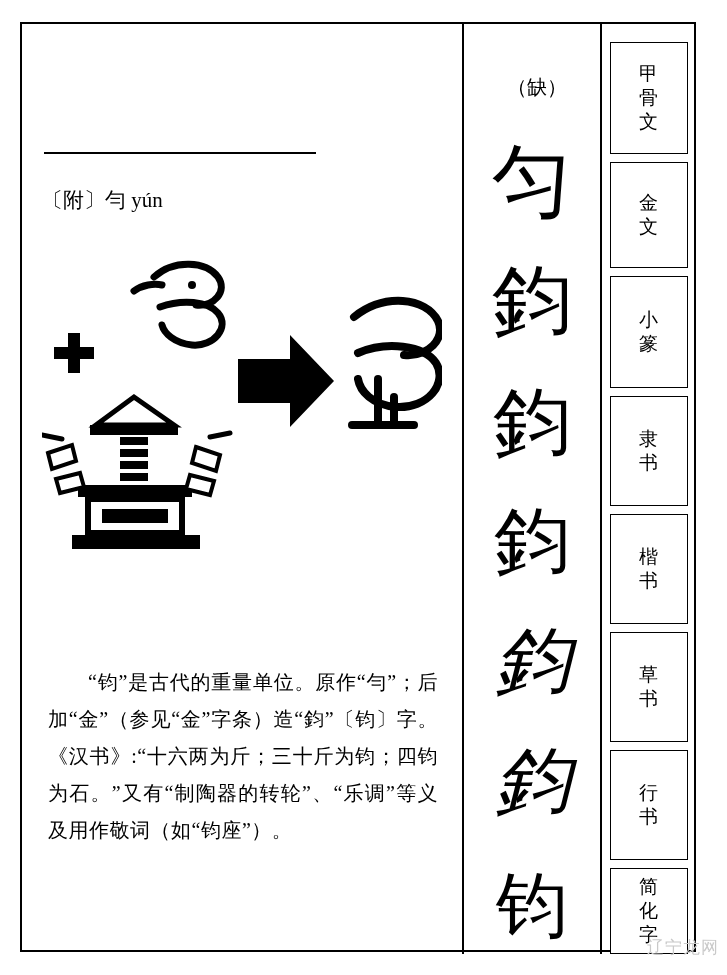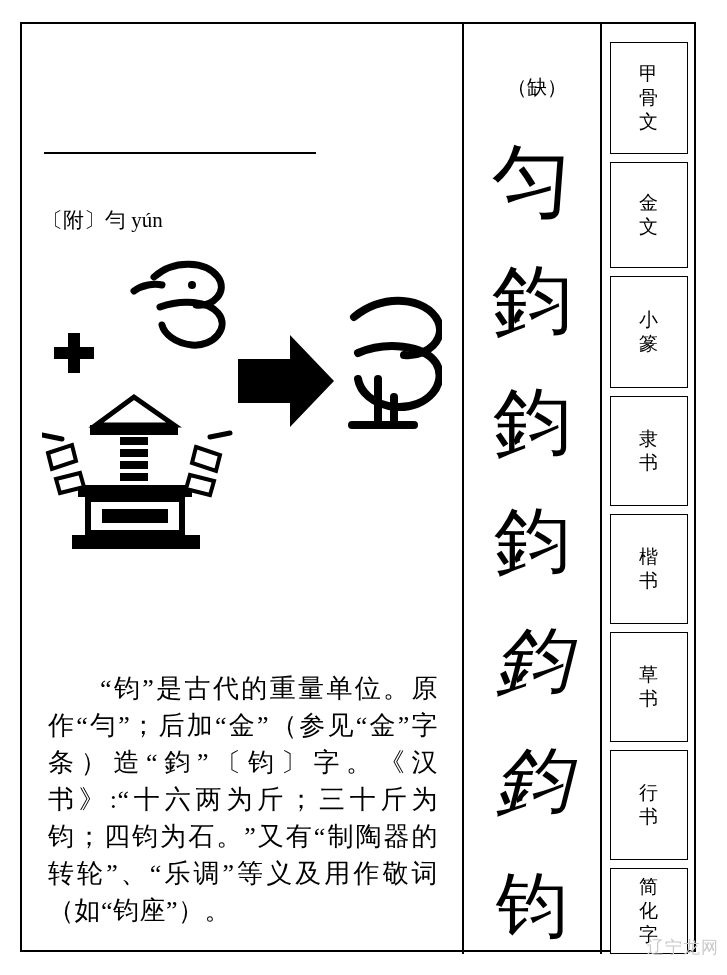--- a/index.html
+++ b/index.html
@@ -73,40 +73,39 @@
     width: 272px;
     height: 2px;
     background: #000;
   }
   .subhead {
     position: absolute;
     left: 20px;
     top: 162px;
     font-size: 21px;
     white-space: nowrap;
-    margin-top: 20px;
   }
 
   
   .illus {
     position: absolute;
     left: 20px;
     top: 205px;
     width: 400px;
     height: 330px;
   }
   .illus svg { display: block; }
 
   
   .explain {
     position: absolute;
     left: 26px;
     top: 620px;
     width: 390px;
-    font-size: 26px;
+    font-size: 20px;
     line-height: 37px;
     text-align: justify;
     text-indent: 2em;
     letter-spacing: 0.5px;
   }
 
   
   .missing {
     position: absolute;
     left: 455px;

